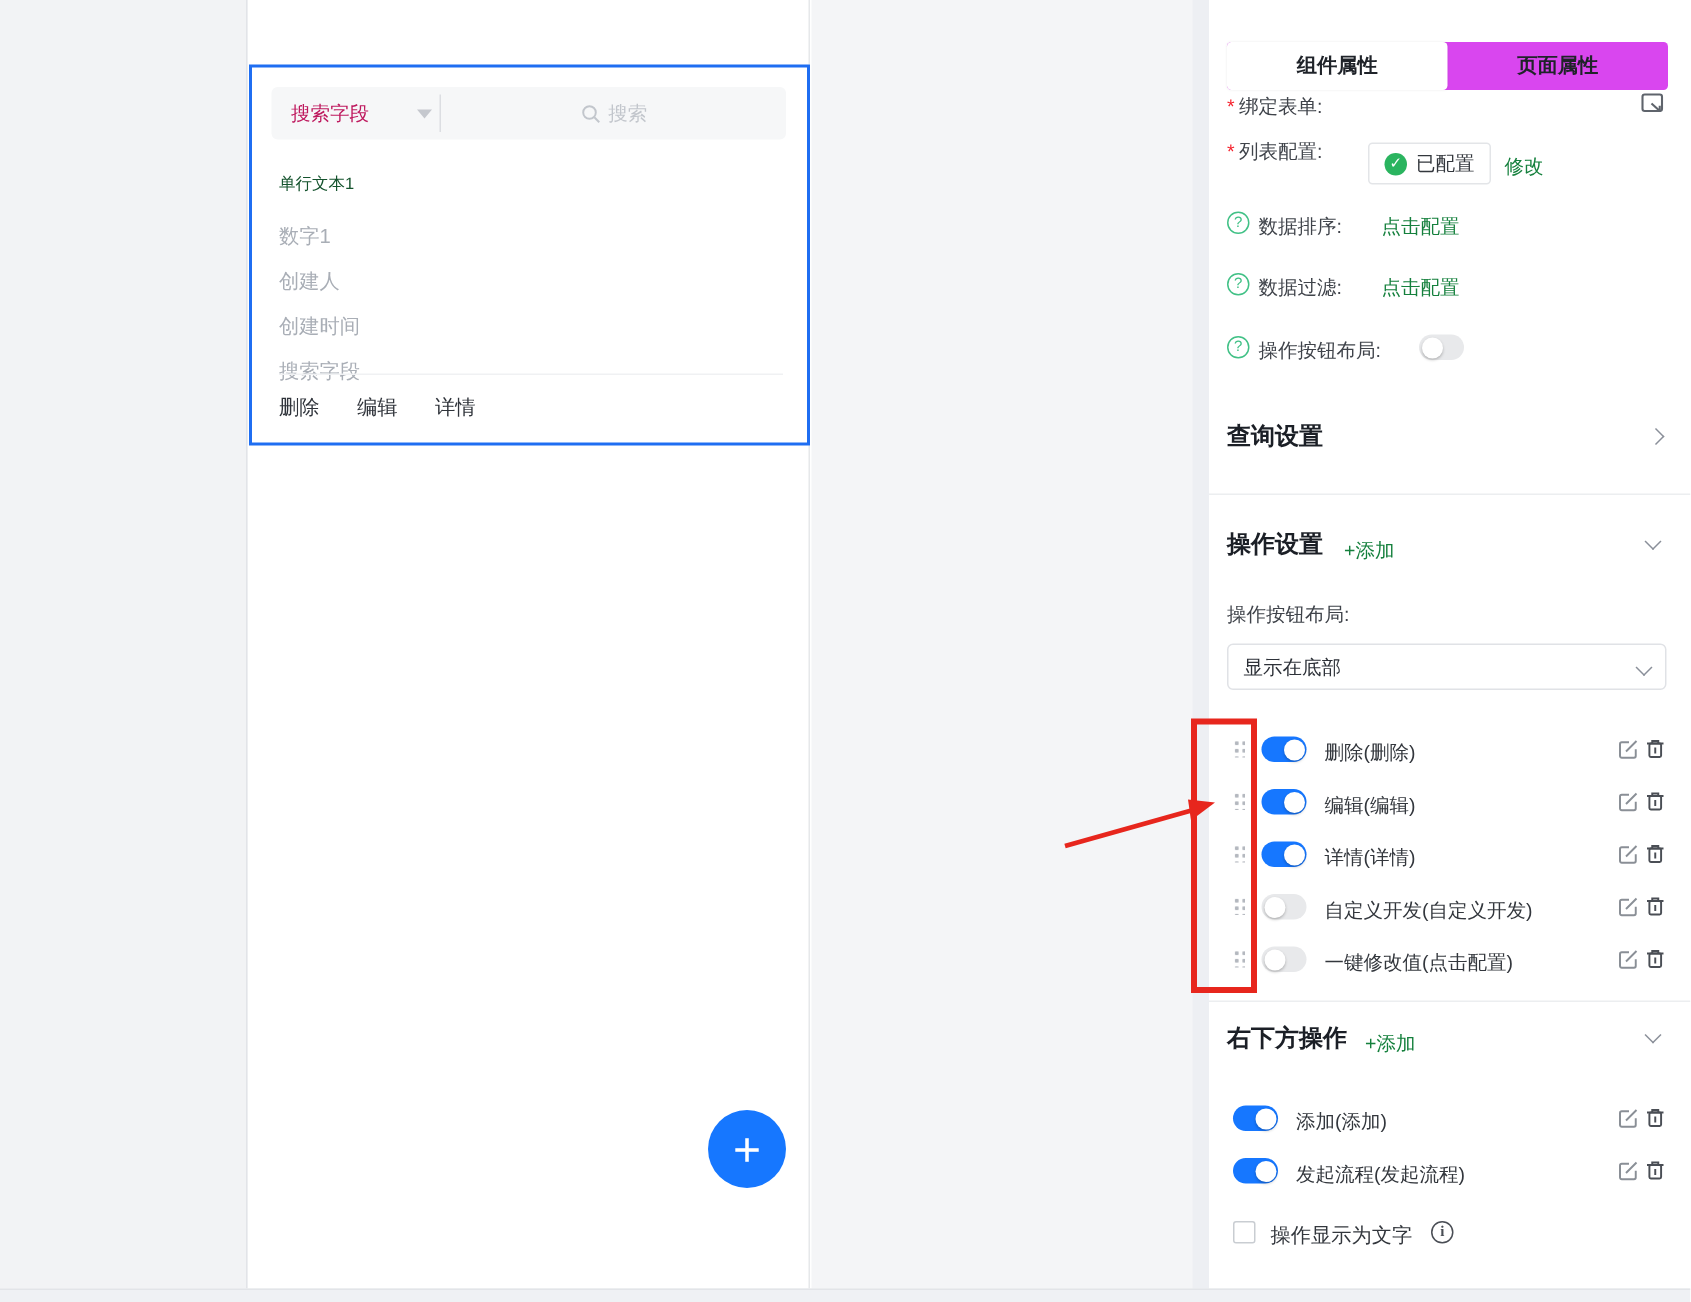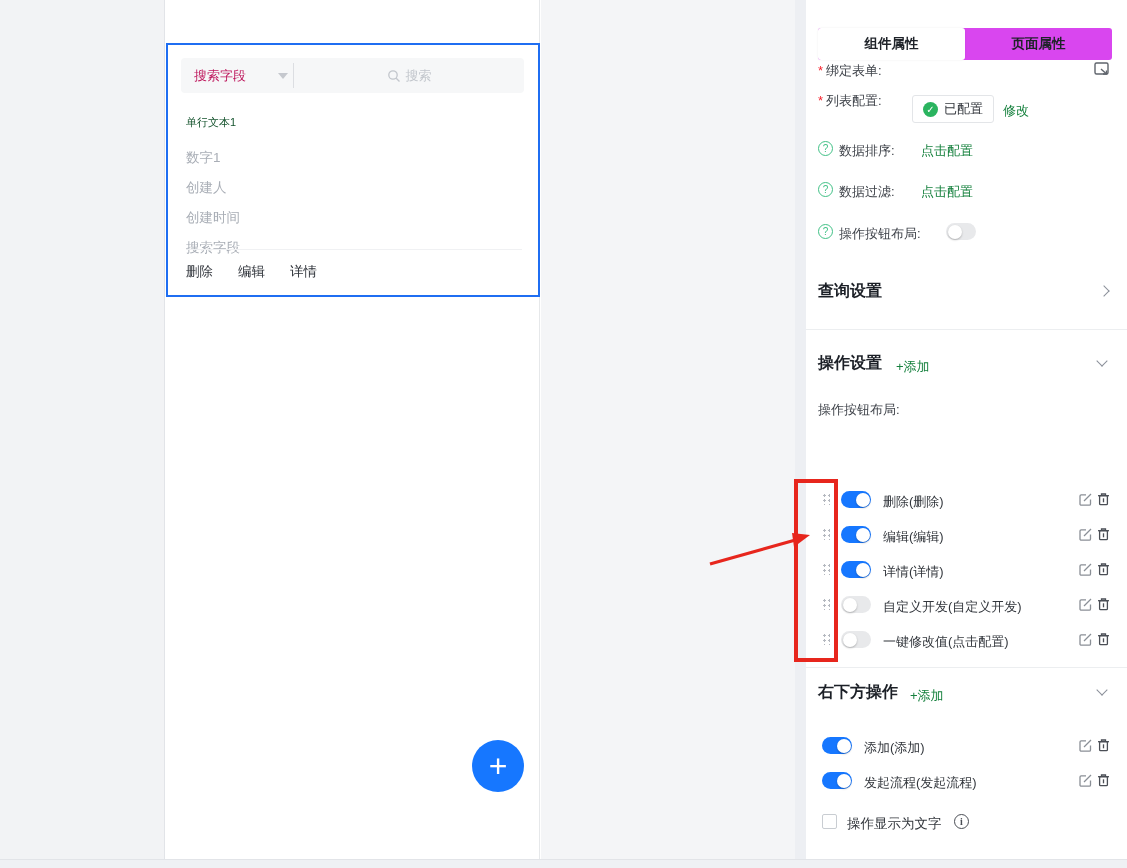--- a/index.html
+++ b/index.html
@@ -156,20 +156,24 @@
     <span class="section-title" style="left:12px; top:281px">查询设置</span>
     <span class="chev right" style="left:294px; top:287px"></span>
 
     <div class="divider" style="top:329px"></div>
 
     <span class="section-title" style="left:12px; top:353px">操作设置</span>
     <span class="blue-link" style="left:90px; top:358px">+添加</span>
     <span class="chev down" style="left:292px; top:357px"></span>
 
     <span class="lbl" style="left:12px; top:401px">操作按钮布局:</span>
+    <div class="layout-select">
+      <span style="position:static">显示在底部</span>
+      <span class="chev down sel-chev" style="top:11px"></span>
+    </div>
 
     <span class="drag-dots" style="left:16px; top:493px"></span>
     <span class="toggle on" style="left:35px; top:491px">
         <span class="knob"></span>
       </span>
     <span class="row-label" style="left:77px; top:493px">删除(删除)</span>
     <span class="icon-btn" style="left:272px; top:492px">
         <svg width="15" height="15" viewBox="0 0 15 15">
           <path d="M12.5 7.5 V12 a1.2 1.2 0 0 1-1.2 1.2 H3.2 A1.2 1.2 0 0 1 2 12 V4 a1.2 1.2 0 0 1 1.2-1.2 H8" fill="none" stroke="#8a8f96" stroke-width="1.3"></path>
           <line x1="6" y1="9" x2="13" y2="2" stroke="#8a8f96" stroke-width="1.3"></line>

